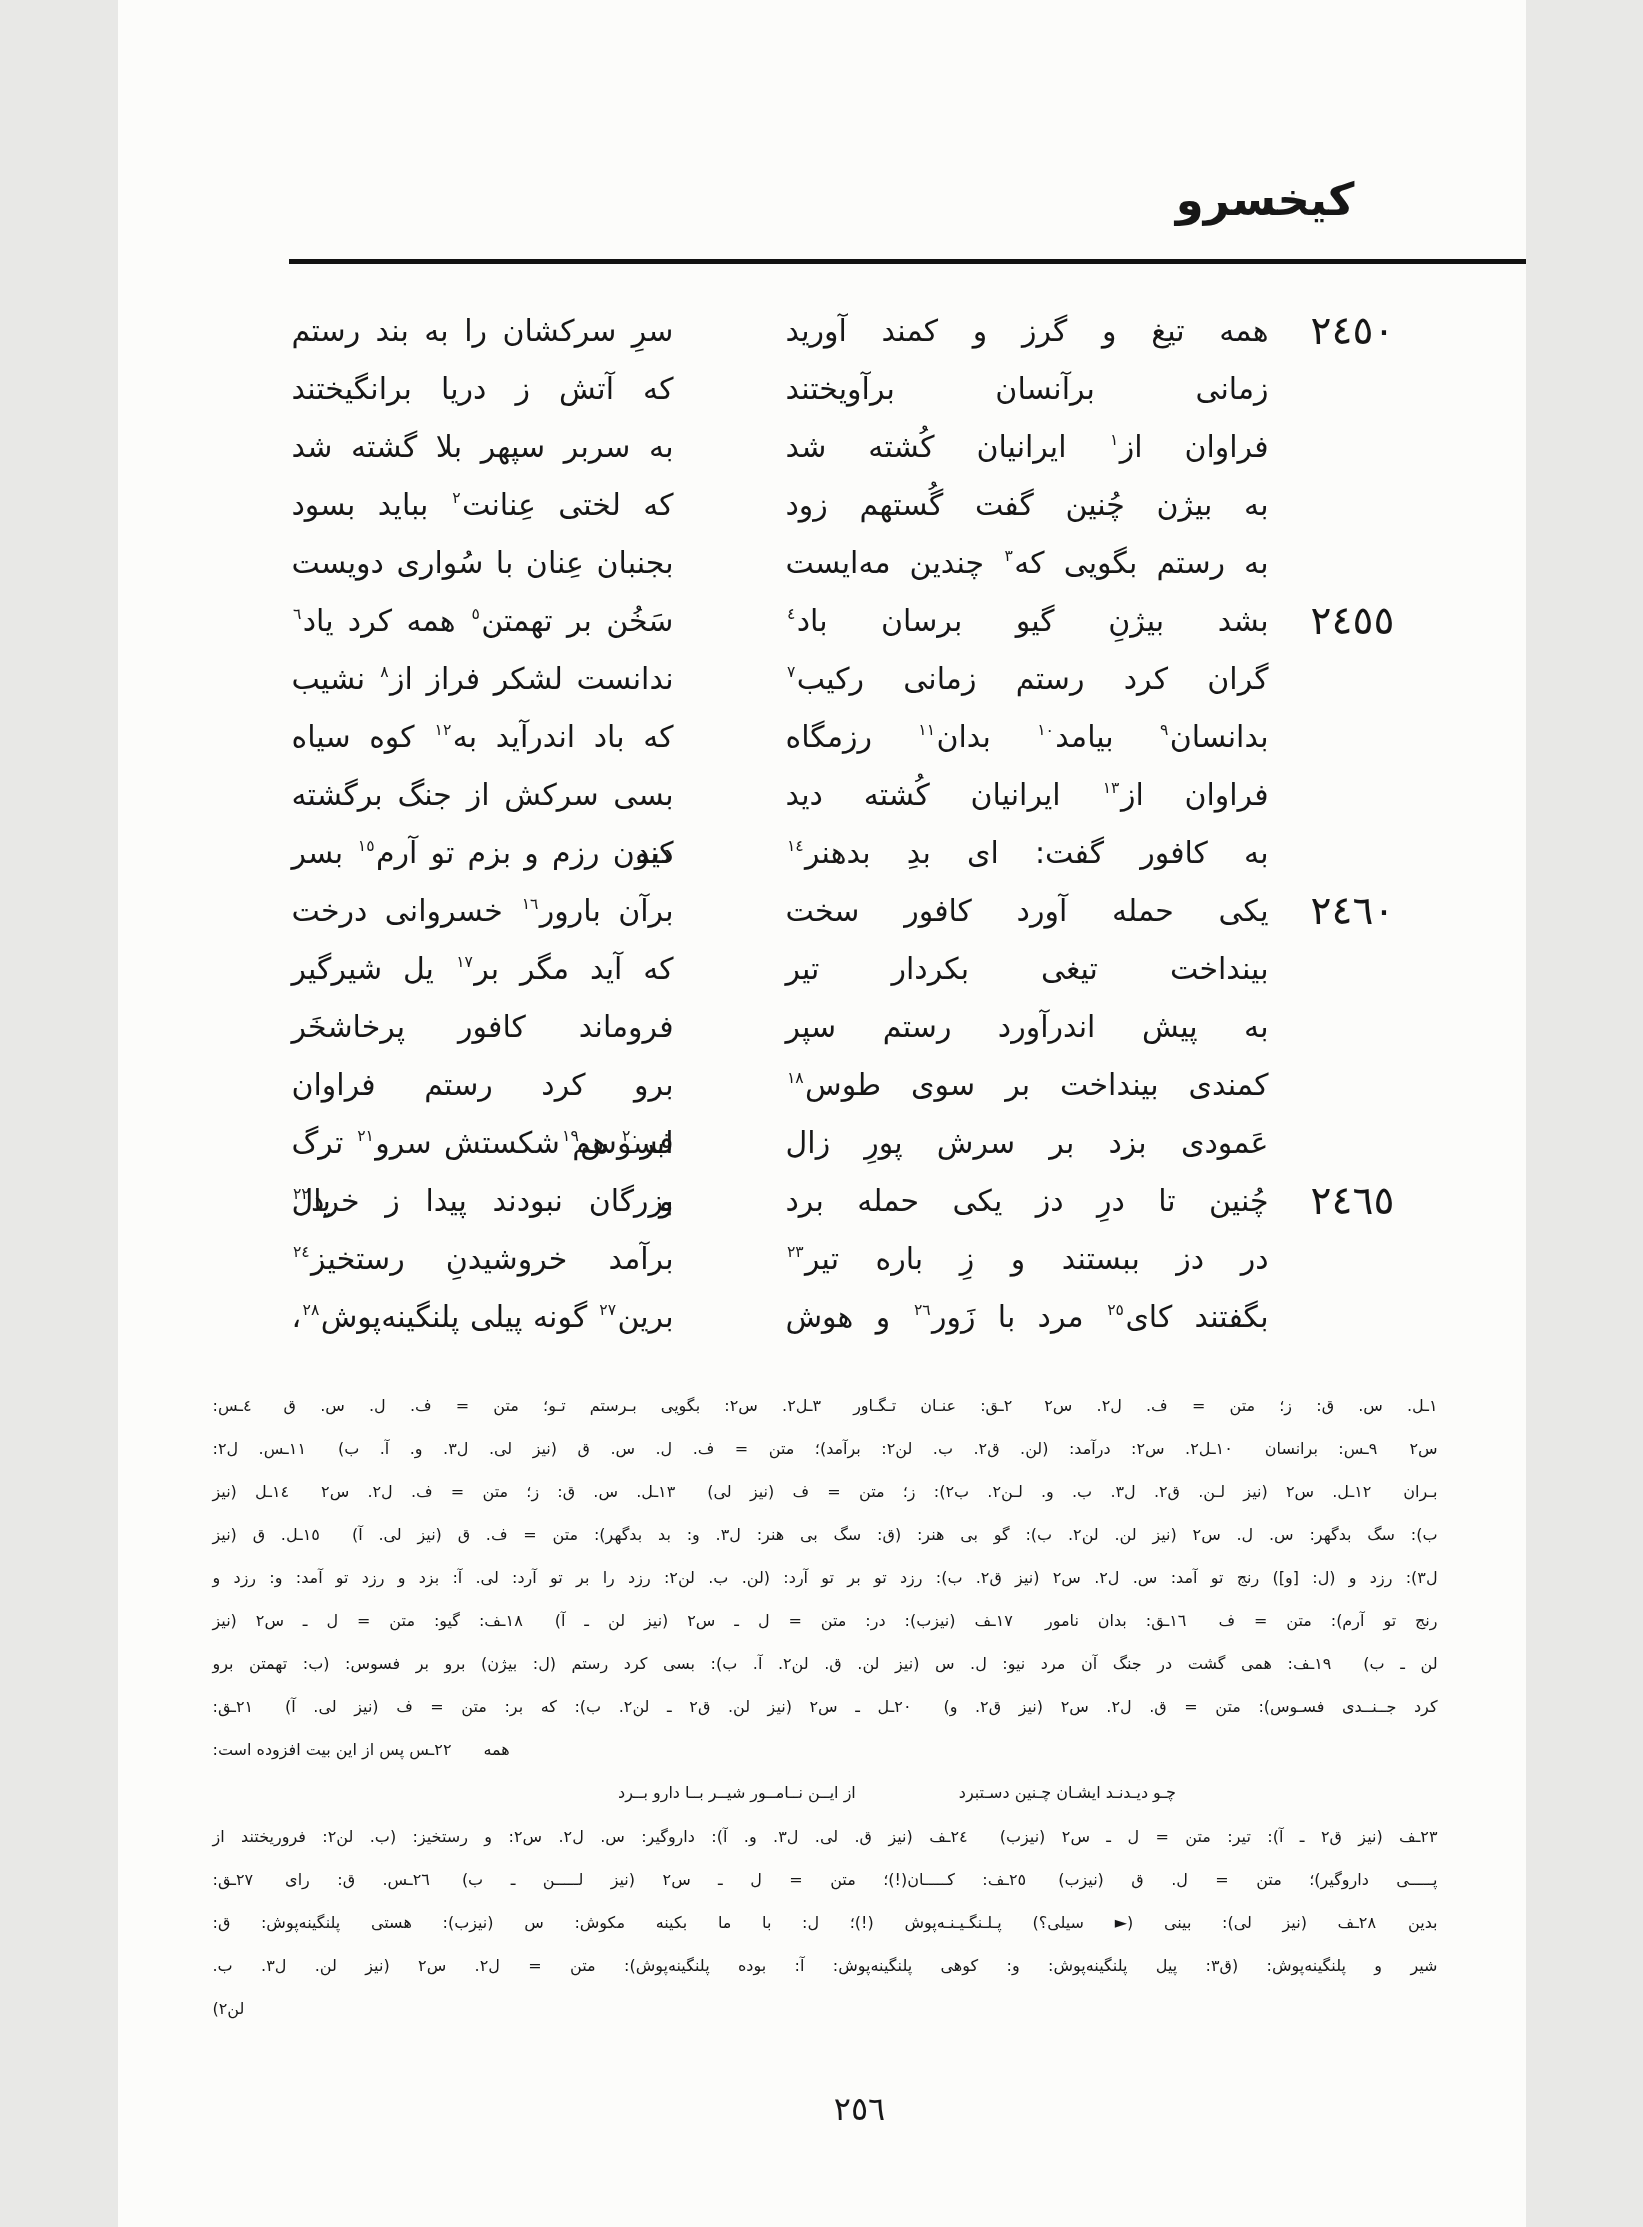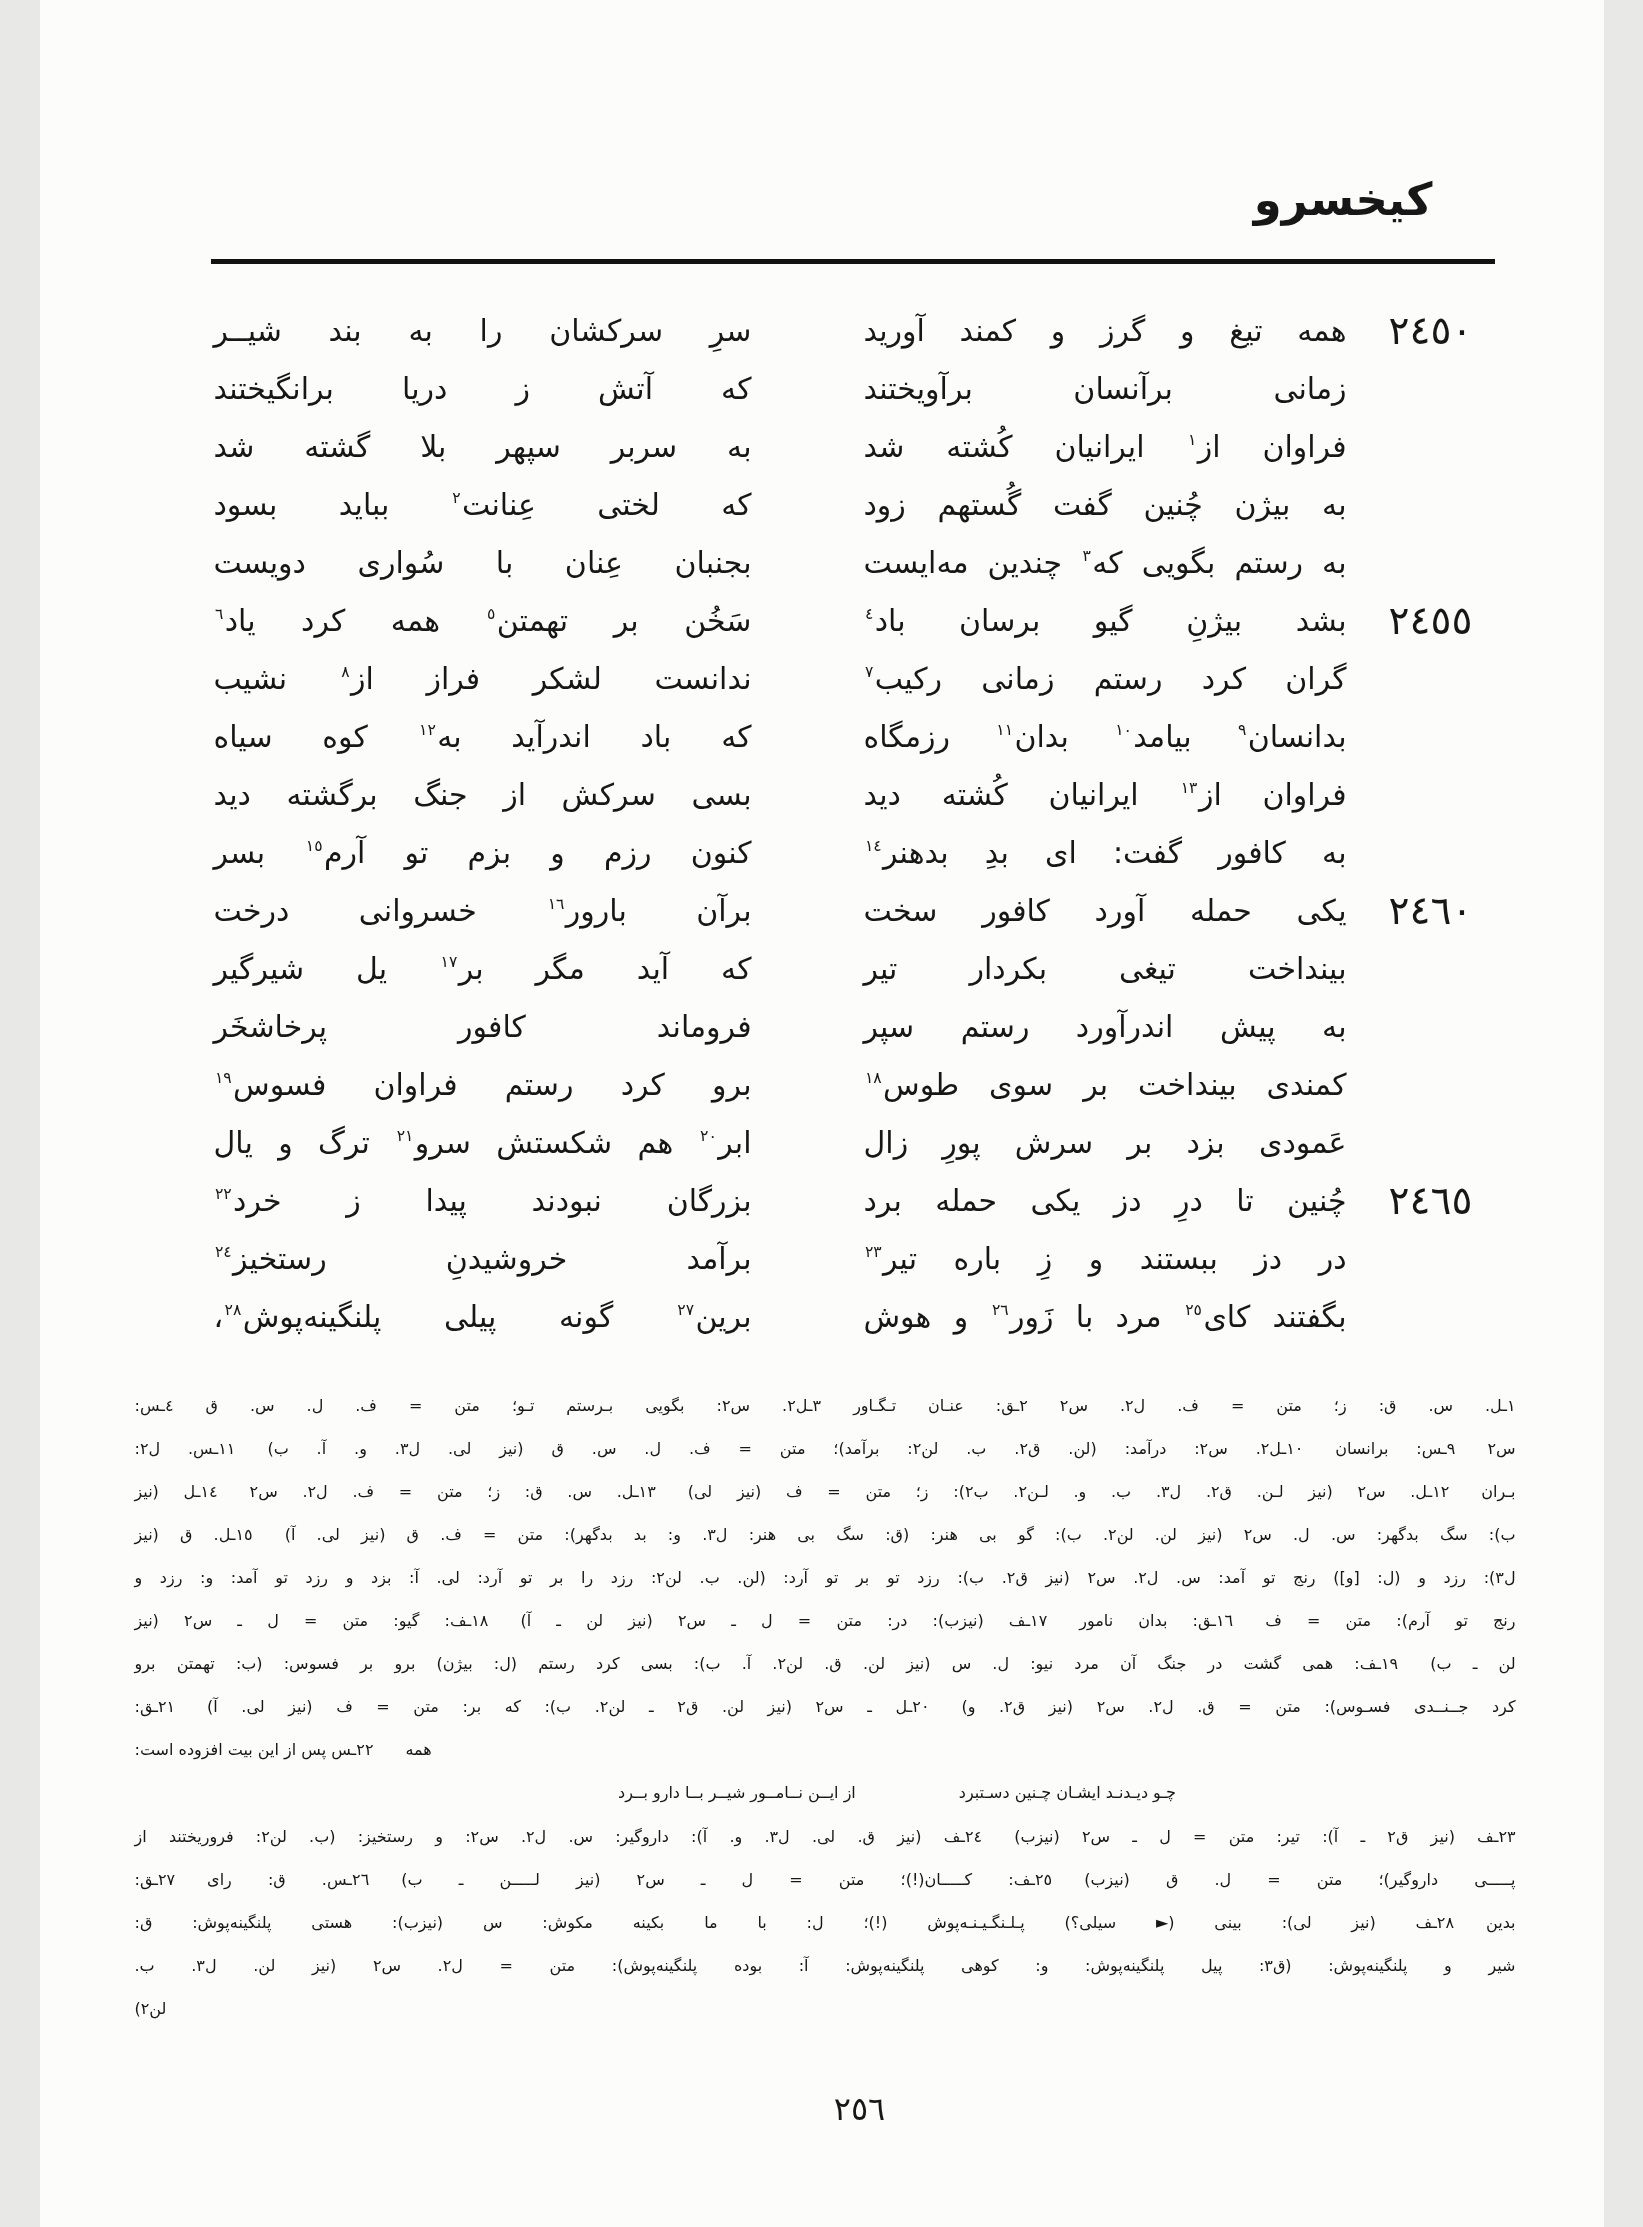--- a/index.html
+++ b/index.html
@@ -1,19 +1,19 @@
 <!DOCTYPE html>
 <html lang="fa" dir="rtl" style="font-size:11px"><head>
 <meta charset="utf-8">
 <title>کیخسرو</title>
 <style>
   html,body { margin:0; padding:0; background:#e8e8e6; }
   .page {
     position:relative;
-    width:1564px; height:2227px;
+    width:1408px; height:2227px;
     margin:0 auto;
     background:#fcfcfa;
     color:#171717;
     font-family:"DejaVu Sans", sans-serif;
     overflow:hidden;
   }
   .header-title {
     position:absolute; top:173px; right:171px;
     font-size:45px; font-weight:bold; letter-spacing:0.7px;
     direction:rtl;
@@ -70,21 +70,21 @@
 
   <div class="header-title">کیخسرو</div>
 
   <div class="header-rule"></div>
 
   <div class="verses" id="verse-rows">
       <div class="verse-row">
         <div class="verse-num">٢٤٥٠</div>
         <div class="hemi hemi-a">همه تیغ و گرز و کمند آورید</div>
         <div class="verse-gap"></div>
-        <div class="hemi hemi-b">سرِ سرکشان را به بند شیــر</div>
+        <div class="hemi hemi-b">سرِ سرکشان را به بند رستم</div>
       </div>
       <div class="verse-row">
         <div class="verse-num"></div>
         <div class="hemi hemi-a">زمانی برآنسان برآویختند</div>
         <div class="verse-gap"></div>
         <div class="hemi hemi-b">که آتش ز دریا برانگیختند</div>
       </div>
       <div class="verse-row">
         <div class="verse-num"></div>
         <div class="hemi hemi-a">فراوان از<sup>١</sup> ایرانیان کُشته شد</div>

